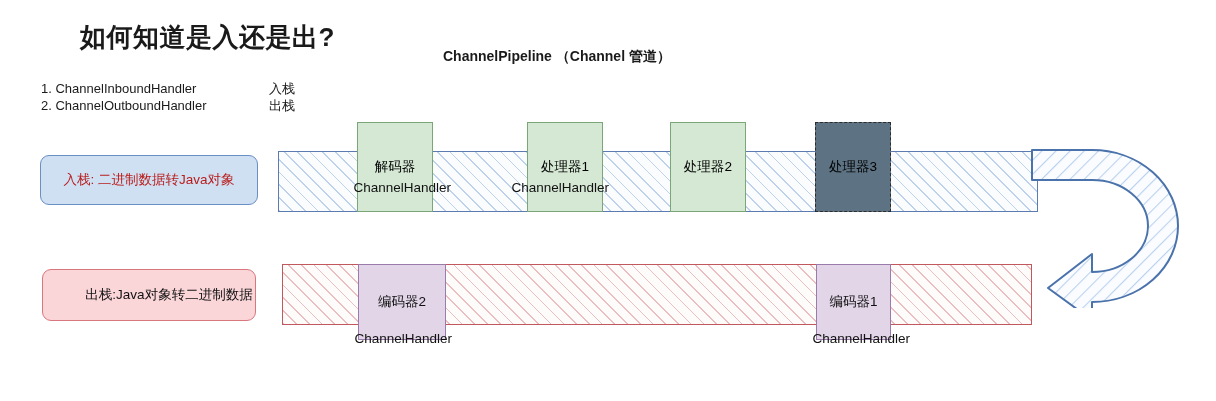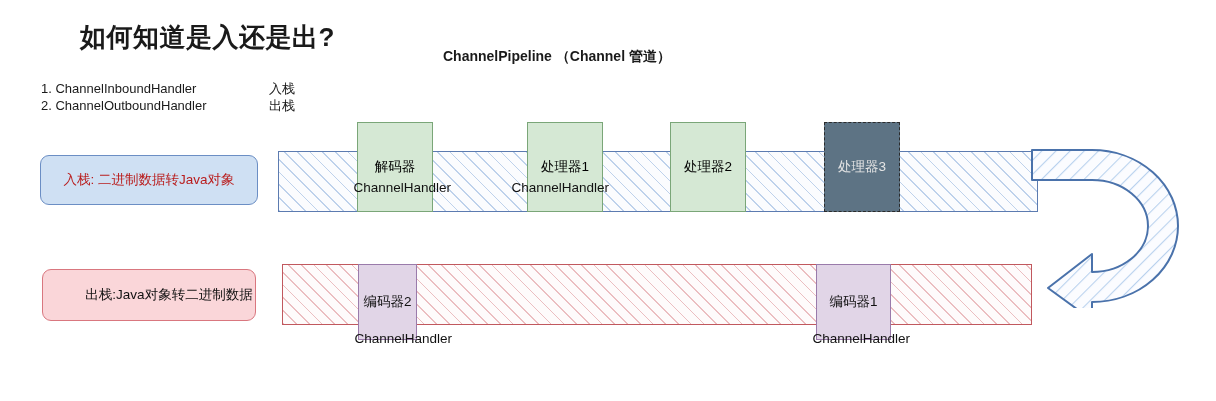--- a/index.html
+++ b/index.html
@@ -119,37 +119,36 @@
     white-space: nowrap;
   }
   .node.green {
     background: #d5e8d4;
     border: 1px solid #7aa678;
     color: #000000;
   }
   .node.dark {
     background: #5d7384;
     border: 1.4px dashed #2b2b2b;
-    color: #e5e5e5;
-    margin-left: 9px;
+    color: #000000;
   }
   .node.purple {
     background: #e1d5e7;
     border: 1px solid #9a7bab;
     color: #111;
   }
 
   
   #node-decoder   { left: 357px; top: 122px; width: 76px; height: 90px; }
   #node-handler1  { left: 527px; top: 122px; width: 76px; height: 90px; }
-  #node-handler2  { left: 670px; top: 122px; width: 76px; height: 90px; }
+  #node-handler2  { left: 670px; top: 122px; width: 76px; height: 90px; font-family: Liberation Mono, monospace; }
   #node-handler3  { left: 815px; top: 122px; width: 76px; height: 90px; }
 
   
-  #node-encoder2  { left: 358px; top: 264px; width: 59px; height: 76px; }
+  #node-encoder2  { left: 358px; top: 264px; width: 88px; height: 76px; }
   #node-encoder1  { left: 816px; top: 264px; width: 75px; height: 76px; }
 
   
   .handler-caption {
     position: absolute;
     font-size: 13.5px;
     white-space: nowrap;
     text-align: right;
     color: #111;
   }

